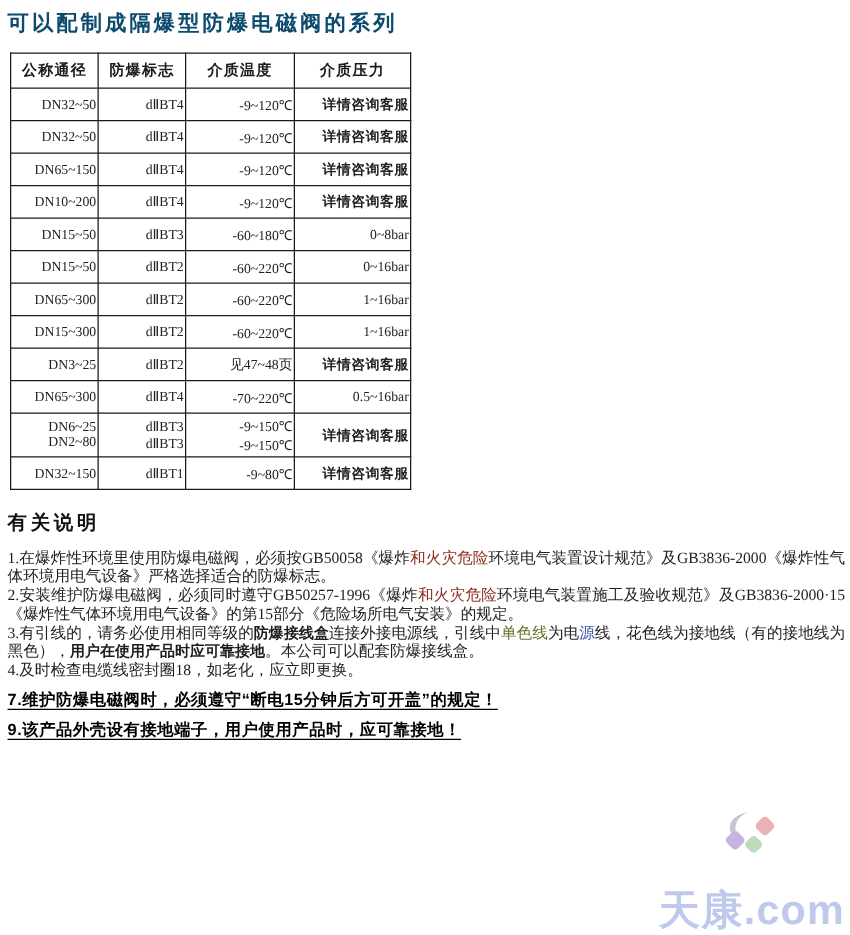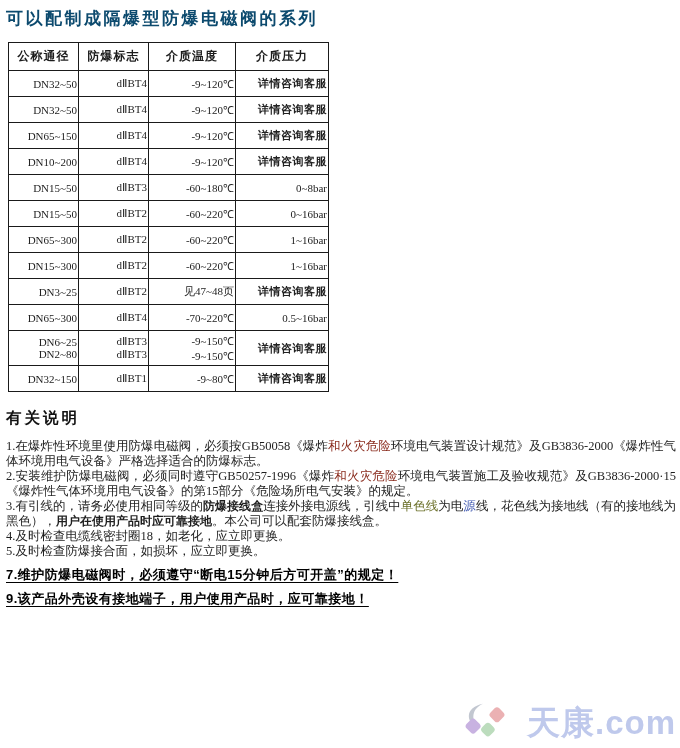--- a/index.html
+++ b/index.html
@@ -96,20 +96,21 @@
 
   .watermark{
     position:absolute;
     right:4px;
     bottom:4px;
     display:flex;
     align-items:center;
     gap:20px;
     opacity:0.9;
     user-select:none;
+    flex-direction:column;
   }
   .watermark .wm-text{
     font-family:"Liberation Sans", sans-serif;
     font-weight:bold;
     font-size:33px;
     letter-spacing:1px;
     color:var(--wm_text);
     line-height:1;
   }
 </style>
@@ -214,21 +215,20 @@
       </tbody>
   </table>
 
   <div class="section-heading">有关说明</div>
 
   <div class="notes">
       <p class="note"><span class="run-n">1.在爆炸性环境里使用防爆电磁阀，必须按GB50058《爆炸</span><span class="run-r">和火灾危险</span><span class="run-n">环境电气装置设计规范》及GB3836-2000《爆炸性气体环境用电气设备》严格选择适合的防爆标志。</span></p>
       <p class="note"><span class="run-n">2.安装维护防爆电磁阀，必须同时遵守GB50257-1996《爆炸</span><span class="run-r">和火灾危险</span><span class="run-n">环境电气装置施工及验收规范》及GB3836-2000·15《爆炸性气体环境用电气设备》的第15部分《危险场所电气安装》的规定。</span></p>
       <p class="note"><span class="run-n">3.有引线的，请务必使用相同等级的</span><span class="run-b">防爆接线盒</span><span class="run-n">连接外接电源线，引线中</span><span class="run-g">单色线</span><span class="run-n">为电</span><span class="run-bl">源</span><span class="run-n">线，花色线为接地线（有的接地线为黑色），</span><span class="run-b">用户在使用产品时应可靠接地</span><span class="run-n">。本公司可以配套防爆接线盒。</span></p>
       <p class="note"><span class="run-n">4.及时检查电缆线密封圈18，如老化，应立即更换。</span></p>
-      <p class="note"><span class="run-n">5.及时检查防爆接合面，如损坏，应立即更换。</span></p>
       <p class="note-strong"><span class="run-n">7.维护防爆电磁阀时，必须遵守“断电15分钟后方可开盖”的规定！</span></p>
       <p class="note-strong"><span class="run-n">9.该产品外壳设有接地端子，用户使用产品时，应可靠接地！</span></p>
     </div>
 
   <div class="watermark">
     <span>
       <svg width="42" height="40" viewBox="0 0 44 40" aria-hidden="true">
         <path d="M19,3 C9,5 4,10 4,16 C4,22 9,26 13,27 C10,23 8,19 9,14 C10,9 14,5 19,3 Z" fill="var(--logo_gray)"></path>
         <rect x="27" y="8" width="13" height="13" rx="3.5" transform="rotate(45 33.5 14.5)" fill="var(--logo_pink)"></rect>
         <rect x="2" y="20" width="13" height="13" rx="3.5" transform="rotate(45 8.5 26.5)" fill="var(--logo_purple)"></rect>

